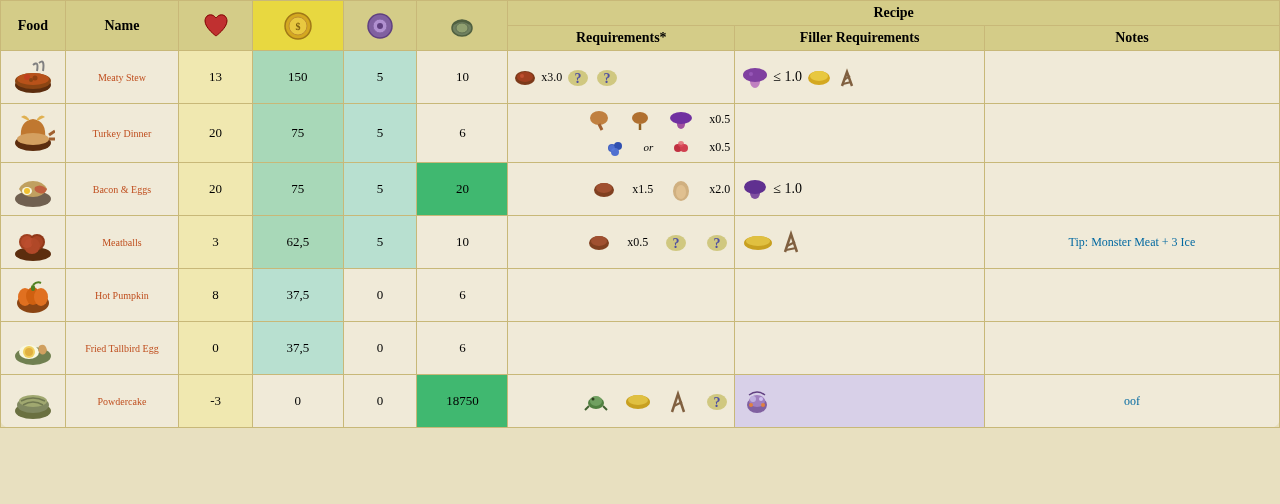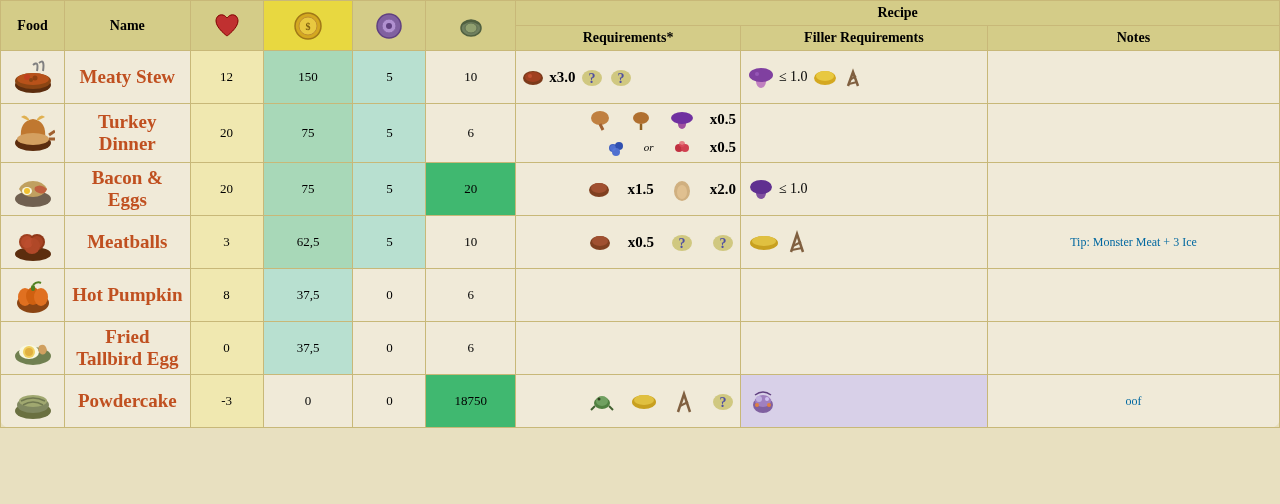--- a/index.html
+++ b/index.html
@@ -38,24 +38,24 @@
     .col-req { width: 200px; }
     .col-filler { width: 220px; }
     .col-notes { width: 260px; }
 
     .cell-green { background: #a8d8b8; }
     .cell-green-dark { background: #40b870; }
     .cell-teal { background: #b8e0d0; }
     .cell-yellow-light { background: #f0e8b0; }
     .cell-lavender { background: #d8d0e8; }
 
-    .food-name { color: #c05020; font-weight: bold; font-size: 19px; }
+    .food-name { color: #c05020; font-weight: normal; font-size: 10px; }
     .multiplier {
-      font-size: 15px;
-      font-weight: bold;
+      font-size: 12px;
+      font-weight: normal;
     }
     .or-text {
       font-size: 11px;
       font-style: italic;
     }
     .req-group {
       display: flex;
       align-items: center;
       gap: 3px;
     }
@@ -136,21 +136,21 @@
           <ellipse cx="22" cy="26" rx="18" ry="8" fill="#8b4513"></ellipse>
           <ellipse cx="22" cy="24" rx="16" ry="6" fill="#b8521a"></ellipse>
           <circle cx="16" cy="22" r="3" fill="#c04020"></circle>
           <circle cx="24" cy="23" r="2.5" fill="#904010"></circle>
           <circle cx="20" cy="25" r="2" fill="#8b4513"></circle>
           <path d="M22 10 Q28 5 26 16" fill="none" stroke="#808080" stroke-width="2"></path>
           <path d="M28 8 Q34 3 32 16" fill="none" stroke="#808080" stroke-width="2"></path>
         </svg>
       </td>
       <td class="col-name"><span class="food-name">Meaty Stew</span></td>
-      <td class="col-heart cell-yellow-light">12</td>
+      <td class="col-heart cell-yellow-light">13</td>
       <td class="col-gold cell-green">150</td>
       <td class="col-sanity cell-teal">5</td>
       <td class="col-hunger">10</td>
       <td class="col-req req-td">
         <div class="req-group">
 
           <svg width="26" height="26" viewBox="0 0 26 26">
             <ellipse cx="13" cy="14" rx="10" ry="7" fill="#7c3a1a"></ellipse>
             <ellipse cx="13" cy="13" rx="8" ry="5" fill="#a04020"></ellipse>
             <circle cx="10" cy="12" r="2" fill="#c05030"></circle>

